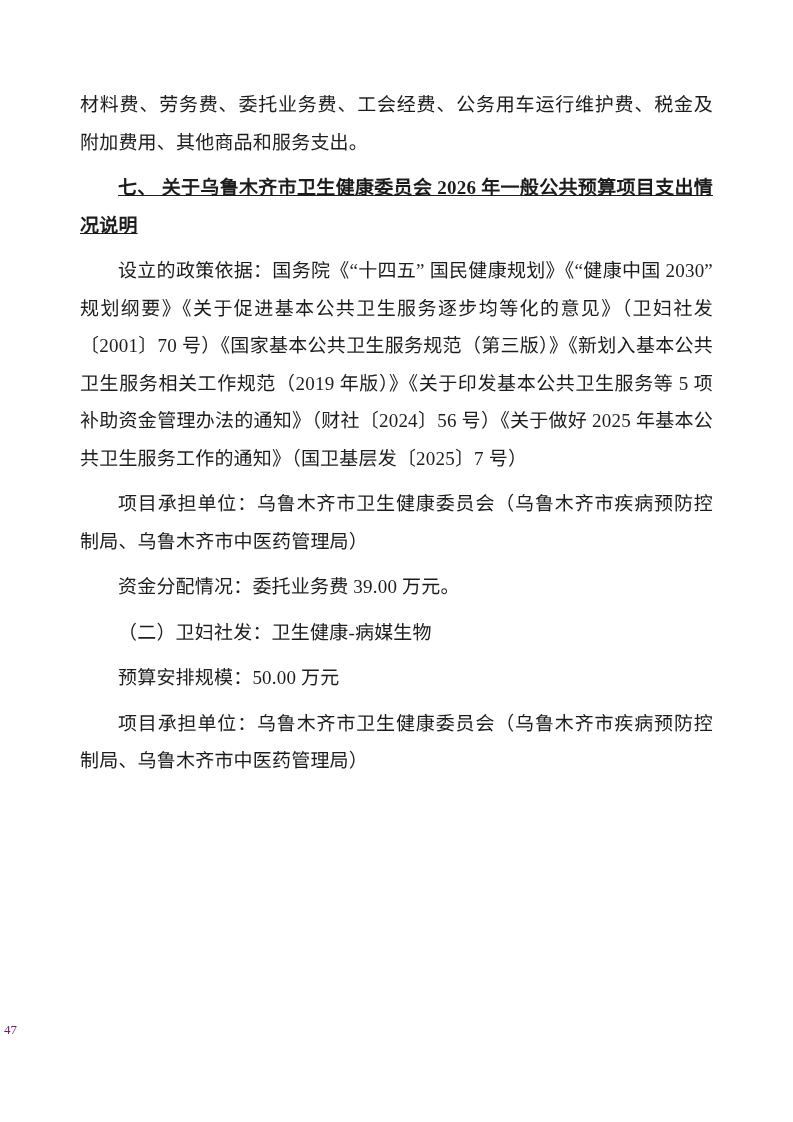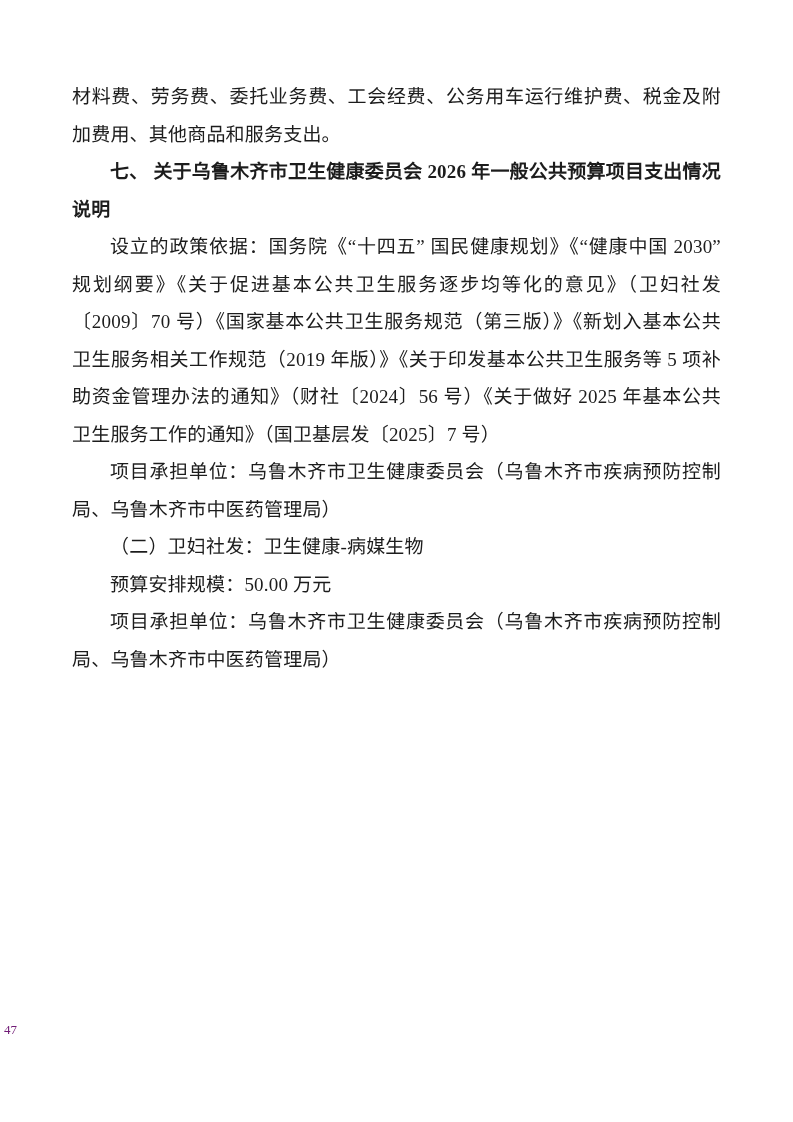--- a/index.html
+++ b/index.html
@@ -24,47 +24,49 @@
   }
   .content {
     padding: 78px 72px 0 72px;
     font-size: 19px;
     line-height: 37.5px;
     text-align: justify;
     text-justify: inter-ideograph;
     letter-spacing: 0.2px;
   }
   .para {
-    margin: 0;
+    margin: 8px;
     text-indent: 2em;
   }
   .para.no-indent {
     text-indent: 0;
   }
   .para.heading {
     font-weight: bold;
+    text-decoration: underline;
   }
   .page-footer {
     position: absolute;
     top: 1022px;
     left: 4px;
     width: 793px;
     text-align: left;
     font-size: 13px;
     line-height: 16px;
     color: #701a75;
   }
 </style>
 </head>
 <body>
 
 <div class="page">
   <div class="content">
     <p class="para no-indent">材料费、劳务费、委托业务费、工会经费、公务用车运行维护费、税金及附加费用、其他商品和服务支出。</p>
     <p class="para heading">七、 关于乌鲁木齐市卫生健康委员会 2026 年一般公共预算项目支出情况说明</p>
-    <p class="para">设立的政策依据：国务院《“十四五” 国民健康规划》《“健康中国 2030”规划纲要》《关于促进基本公共卫生服务逐步均等化的意见》（卫妇社发〔2009〕70 号）《国家基本公共卫生服务规范（第三版）》《新划入基本公共卫生服务相关工作规范（2019 年版）》《关于印发基本公共卫生服务等 5 项补助资金管理办法的通知》（财社〔2024〕56 号）《关于做好 2025 年基本公共卫生服务工作的通知》（国卫基层发〔2025〕7 号）</p>
+    <p class="para">设立的政策依据：国务院《“十四五” 国民健康规划》《“健康中国 2030”规划纲要》《关于促进基本公共卫生服务逐步均等化的意见》（卫妇社发〔2001〕70 号）《国家基本公共卫生服务规范（第三版）》《新划入基本公共卫生服务相关工作规范（2019 年版）》《关于印发基本公共卫生服务等 5 项补助资金管理办法的通知》（财社〔2024〕56 号）《关于做好 2025 年基本公共卫生服务工作的通知》（国卫基层发〔2025〕7 号）</p>
     <p class="para">项目承担单位：乌鲁木齐市卫生健康委员会（乌鲁木齐市疾病预防控制局、乌鲁木齐市中医药管理局）</p>
+    <p class="para">资金分配情况：委托业务费 39.00 万元。</p>
     <p class="para">（二）卫妇社发：卫生健康-病媒生物</p>
     <p class="para">预算安排规模：50.00 万元</p>
     <p class="para">项目承担单位：乌鲁木齐市卫生健康委员会（乌鲁木齐市疾病预防控制局、乌鲁木齐市中医药管理局）</p>
   </div>
   <div class="page-footer">47</div>
 </div>
 
 </body></html>

